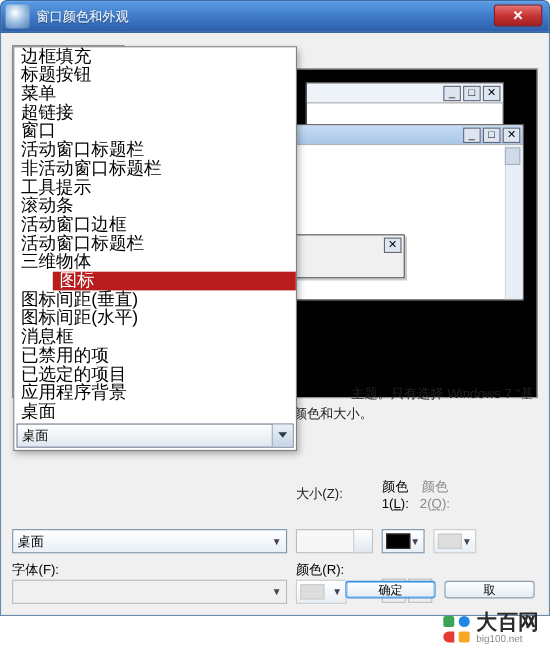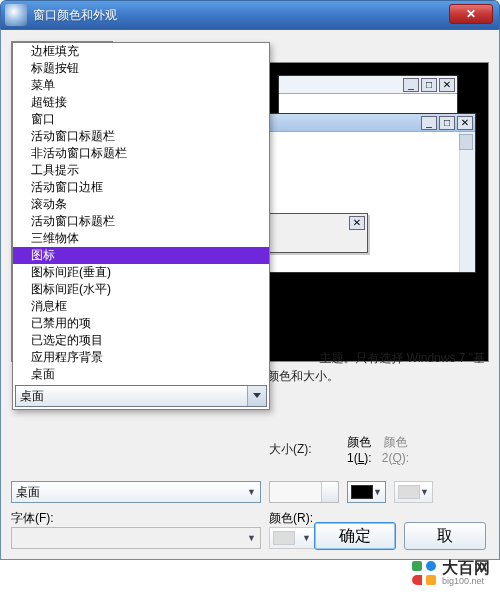--- a/index.html
+++ b/index.html
@@ -40,39 +40,39 @@
 .color-swatch { width: 46px; height: 22px; border: 1px solid #7a94ab; display: flex; align-items: center; justify-content: space-between; padding: 0 3px; background: linear-gradient(#fff,#e8eff6); }
 .color-swatch .sw { width: 22px; height: 14px; background: #000; border: 1px solid #333; }
 .color-swatch .arr { font-size: 9px; color: #445; }
 .color-swatch.dis { border-color: #ccc; }
 .color-swatch.dis .sw { background: #ddd; border-color: #ccc; }
 
 .row2 { position: absolute; left: 10px; right: 24px; bottom: 10px; display: grid; grid-template-columns: 250px 70px 90px 50px; gap: 4px 8px; font-size: 12px; align-items: center; }
 .bi-btn { width: 22px; height: 22px; border: 1px solid #bbb; background: #f0f0f0; display: inline-flex; align-items: center; justify-content: center; font-size: 13px; color: #aaa; font-family: "Times New Roman"; margin-right: 2px; }
 
 .btn-row { position: absolute; left: 0; right: 0; bottom: -5px; height: 44px; display: flex; justify-content: flex-end; align-items: center; padding-right: 14px; gap: 8px; }
-.btn { width: 82px; height: 28px; border: 1px solid #8a9db0; background: linear-gradient(to bottom, #fefefe, #e4ecf3); border-radius: 3px; font-size: 16px; display: flex; align-items: center; justify-content: center; }
+.btn { width: 82px; height: 16px; border: 1px solid #8a9db0; background: linear-gradient(to bottom, #fefefe, #e4ecf3); border-radius: 3px; font-size: 11px; display: flex; align-items: center; justify-content: center; }
 .btn.primary { border: 1px solid #3a8ddc; box-shadow: inset 0 0 0 1px #8fc6f5; }
 
 .dropdown { position: absolute; top: 42px; left: 12px; width: 258px; background: #fff; border: 1px solid #808080; box-shadow: 2px 3px 6px rgba(0,0,0,0.3); z-index: 50; }
 .dropdown .dd-list { max-height: 390px; overflow: hidden; }
-.dd-item { font-size: 12px; padding: 0px 18px; line-height: 17px; cursor: default; }
-.dd-item.sel { background: #6d28d9; color: #fff; }
+.dd-item { font-size: 16px; padding: 0px 6px; line-height: 17px; cursor: default; }
+.dd-item.sel { background: #b91c1c; color: #fff; margin-left: 35px; }
 .dd-current { border: 1px solid #707890; border-top: 1px solid #707890; height: 22px; display: flex; align-items: center; padding: 0 4px; font-size: 12px; background: linear-gradient(to bottom, #fefefe, #dfe8ef); position: relative; margin: 2px; }
 .dd-current::after { content: ""; position: absolute; right: 0; top: 0; bottom: 0; width: 18px; background: linear-gradient(to bottom, #e8eff6, #c8d6e5); border-left: 1px solid #97a8bc; }
 .dd-arrow { position: absolute; right: 5px; top: 7px; width: 0; height: 0; border-left: 4px solid transparent; border-right: 4px solid transparent; border-top: 5px solid #2a3a4a; z-index: 2; }
 
 .watermark { position: absolute; right: 10px; bottom: 6px; display: flex; align-items: center; gap: 6px; z-index: 100; }
 .wm-logo { width: 24px; height: 24px; position: relative; }
 .wm-logo span { position: absolute; width: 10px; height: 10px; border-radius: 2px; }
 .wm-logo .a { top: 0; left: 0; background: #3aa655; }
 .wm-logo .b { top: 0; right: 0; background: #1e88e5; border-radius: 50%; }
 .wm-logo .c { bottom: 0; left: 0; background: #e53935; border-radius: 50% 0 0 50%; }
 .wm-logo .d { bottom: 0; right: 0; background: #f9a825; }
-.wm-text { font-size: 16px; font-weight: bold; color: #2b2b2b; font-family: "Microsoft YaHei"; line-height: 1; }
+.wm-text { font-size: 19px; font-weight: bold; color: #2b2b2b; font-family: "Microsoft YaHei"; line-height: 1; }
 .wm-sub { font-size: 9px; color: #888; }
 </style>
 </head>
 <body>
 
 <div class="titlebar">
   <div class="icon-box"></div>
   <div class="title">窗口颜色和外观</div>
   <div class="close">
       <span>✕</span>
@@ -162,22 +162,22 @@
 <div class="dropdown">
   <div class="dd-list" id="dd-list">
       <div class="dd-item">边框填充</div>
       <div class="dd-item">标题按钮</div>
       <div class="dd-item">菜单</div>
       <div class="dd-item">超链接</div>
       <div class="dd-item">窗口</div>
       <div class="dd-item">活动窗口标题栏</div>
       <div class="dd-item">非活动窗口标题栏</div>
       <div class="dd-item">工具提示</div>
+      <div class="dd-item">滚动条</div>
       <div class="dd-item">活动窗口边框</div>
-      <div class="dd-item">滚动条</div>
       <div class="dd-item">活动窗口标题栏</div>
       <div class="dd-item">三维物体</div>
       <div class="dd-item sel">图标</div>
       <div class="dd-item">图标间距(垂直)</div>
       <div class="dd-item">图标间距(水平)</div>
       <div class="dd-item">消息框</div>
       <div class="dd-item">已禁用的项</div>
       <div class="dd-item">已选定的项目</div>
       <div class="dd-item">应用程序背景</div>
       <div class="dd-item">桌面</div>

